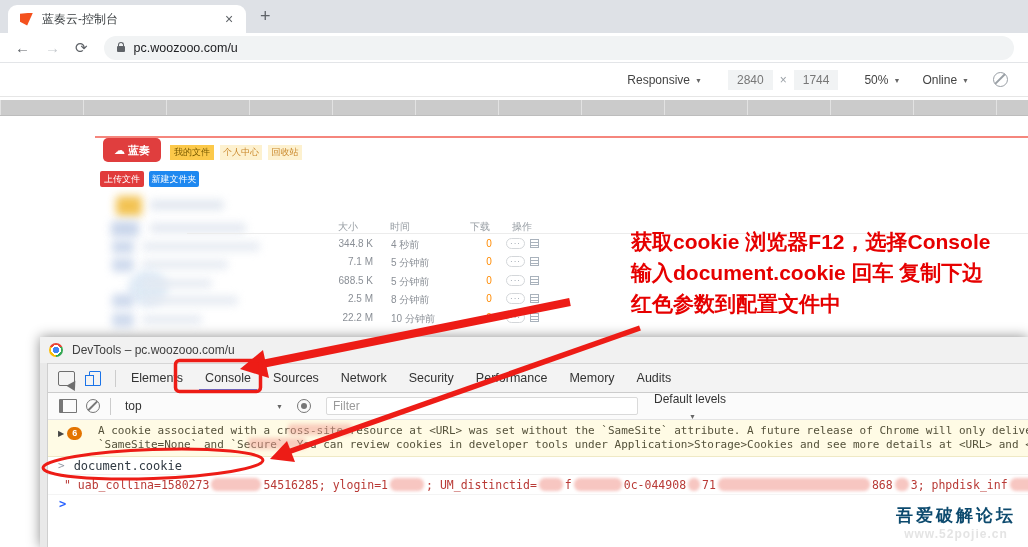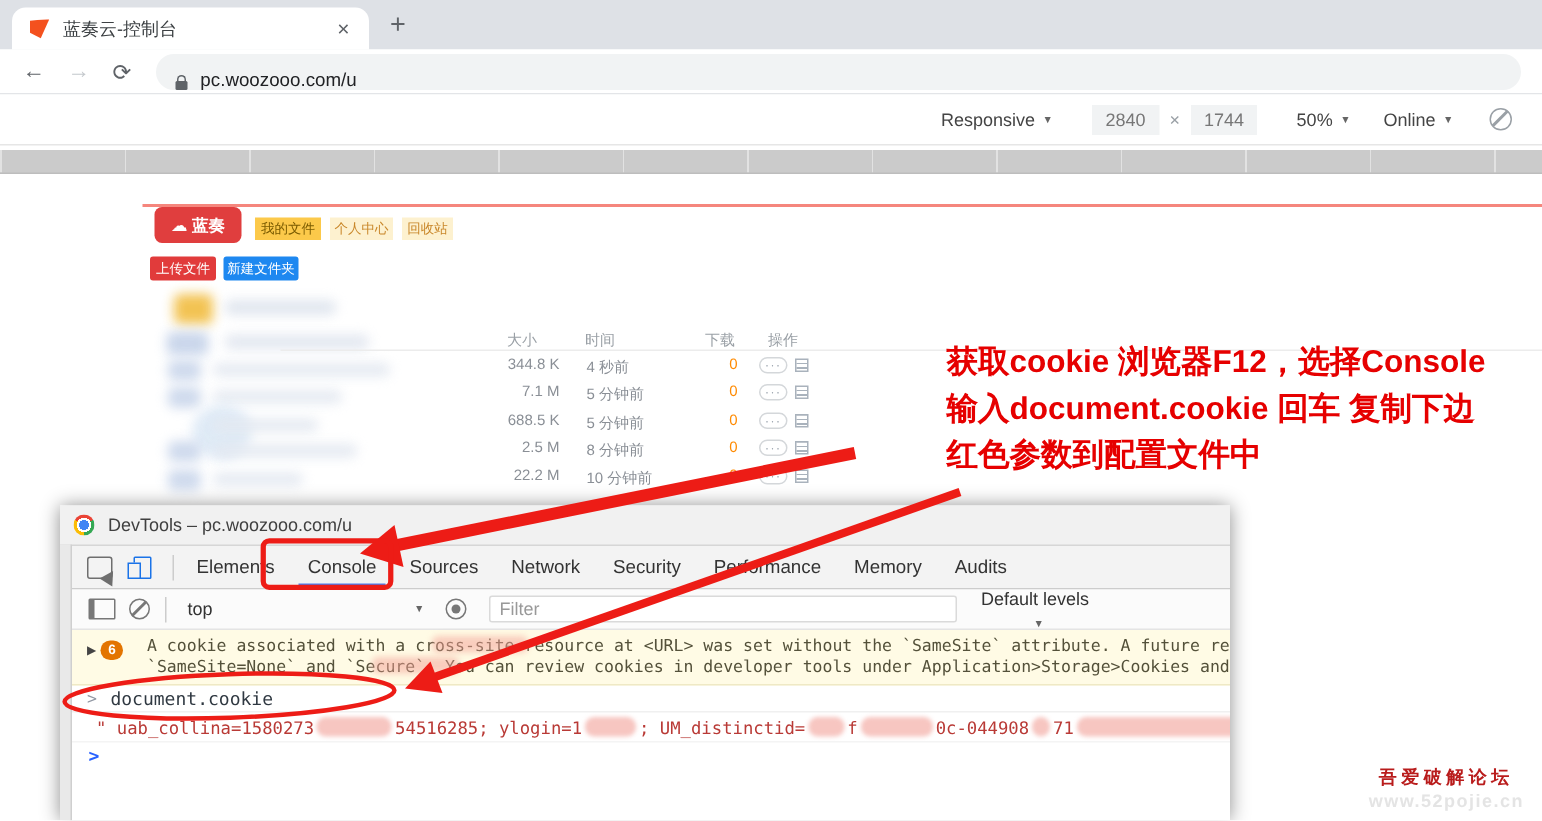--- a/index.html
+++ b/index.html
@@ -14,21 +14,21 @@
            margin:0 9px 0 4px;flex:0 0 auto;}
   .tab-title{font-size:12px;color:#3c4043;flex:1;white-space:nowrap;overflow:hidden;}
   .tab-close{color:#5f6368;font-size:14px;width:18px;text-align:center;}
   .newtab{position:absolute;left:260px;top:6px;font-size:18px;color:#5f6368;}
 
   .toolbar{position:absolute;top:33px;left:0;width:100%;height:29px;background:#fff;
            border-bottom:1px solid #e3e5e8;display:flex;align-items:center;}
   .nav-ic{font-size:15px;color:#5f6368;margin-left:15px;}
   .nav-ic.fwd{color:#c5c9cd;}
   .addr{margin-left:16px;margin-right:14px;height:24px;background:#f1f3f4;border-radius:13px;
-        flex:1;display:flex;align-items:flex-end;padding:0 13px;}
+        flex:1;display:flex;align-items:center;padding:0 13px;}
   .lock{width:8px;height:6px;background:#5f6368;border-radius:1px;position:relative;margin-top:3px;}
   .lock::before{content:'';position:absolute;top:-4px;left:1px;width:4px;height:4px;
         border:1.5px solid #5f6368;border-bottom:none;border-radius:3px 3px 0 0;}
   .url{font-size:12.5px;color:#202124;margin-left:9px;}
 
   .devicebar{position:absolute;top:63px;left:0;width:100%;height:34px;background:#fff;
              border-bottom:1px solid #e6e6e6;display:flex;align-items:center;justify-content:flex-end;
              padding-right:20px;box-sizing:border-box;font-size:12px;color:#444;}
   .dcaret{font-size:7px;color:#666;margin:1px 0 0 5px;}
   .dgroup{display:flex;align-items:center;margin-left:22px;}
@@ -64,21 +64,21 @@
   .pill{border:1px solid #d4d7da;border-radius:6px;font-size:8px;color:#9aa3ad;line-height:9px;
         padding:0 3px;letter-spacing:1px;}
   .opsic{width:9px;height:9px;border:1px solid #a9b2bc;box-sizing:border-box;
          background:repeating-linear-gradient(180deg,transparent 0 2px,#a9b2bc 2px 3px);}
 
   
   .note{position:absolute;left:631px;top:226px;color:#e60000;font-size:21px;line-height:31px;
         font-weight:600;white-space:nowrap;}
 
   
-  .dt{position:absolute;left:40px;top:337px;width:780px;height:210px;background:#fff;
+  .dt{position:absolute;left:40px;top:337px;width:988px;height:210px;background:#fff;
       box-shadow:0 0 12px rgba(0,0,0,.45);z-index:10;}
   .dt-title{height:26px;background:#f1f1f1;border-bottom:1px solid #d6d6d6;display:flex;
             align-items:center;padding-left:9px;font-size:12px;color:#404040;}
   .chrome-logo{width:14px;height:14px;border-radius:50%;margin-right:9px;
       background:radial-gradient(circle,#4285f4 0 3.4px,#fff 3.4px 4.8px,transparent 4.8px),
                  conic-gradient(from -60deg,#ea4335 0 120deg,#34a853 120deg 240deg,#fbbc05 240deg 360deg);}
   .dt-left{position:absolute;left:0;top:26px;bottom:0;width:7px;background:#e9e9e9;border-right:1px solid #cfcfcf;}
   .dt-tabs{margin-left:8px;height:28px;background:#f3f3f3;border-bottom:1px solid #ccc;
            display:flex;align-items:center;}
   .ic-inspect{width:15px;height:13px;border:1.5px solid #6e6e6e;border-radius:2px;margin:0 8px 0 10px;position:relative;}
@@ -123,21 +123,21 @@
            font-family:"DejaVu Sans Mono",monospace;font-size:11.5px;color:#b93a36;white-space:pre;overflow:hidden;
            padding-left:16px;}
   .cen{display:inline-block;height:13px;border-radius:6px;background:rgba(243,168,160,.65);
        filter:blur(1.5px);margin:0 2px;flex:0 0 auto;}
   .row-prompt{margin-left:8px;height:18px;display:flex;align-items:center;}
   .prompt-chev{color:#2962ff;font-weight:bold;font-family:"DejaVu Sans Mono",monospace;font-size:12px;margin-left:11px;}
 
   
   .marks{position:absolute;left:0;top:0;width:1028px;height:547px;z-index:50;pointer-events:none;}
   .wm{position:absolute;right:12px;bottom:6px;text-align:center;font-weight:bold;z-index:60;pointer-events:none;}
-  .wm1{font-size:12px;letter-spacing:3px;color:#b91c1c;}
+  .wm1{font-size:17px;letter-spacing:3px;color:#0c4a6e;}
   .wm2{font-size:12px;color:#e4e4e4;letter-spacing:1px;}
 </style>
 </head>
 <body>
 
 <div id="screen">
 
   <div class="tabstrip">
     <div class="tab">
       <div class="favicon"></div>

